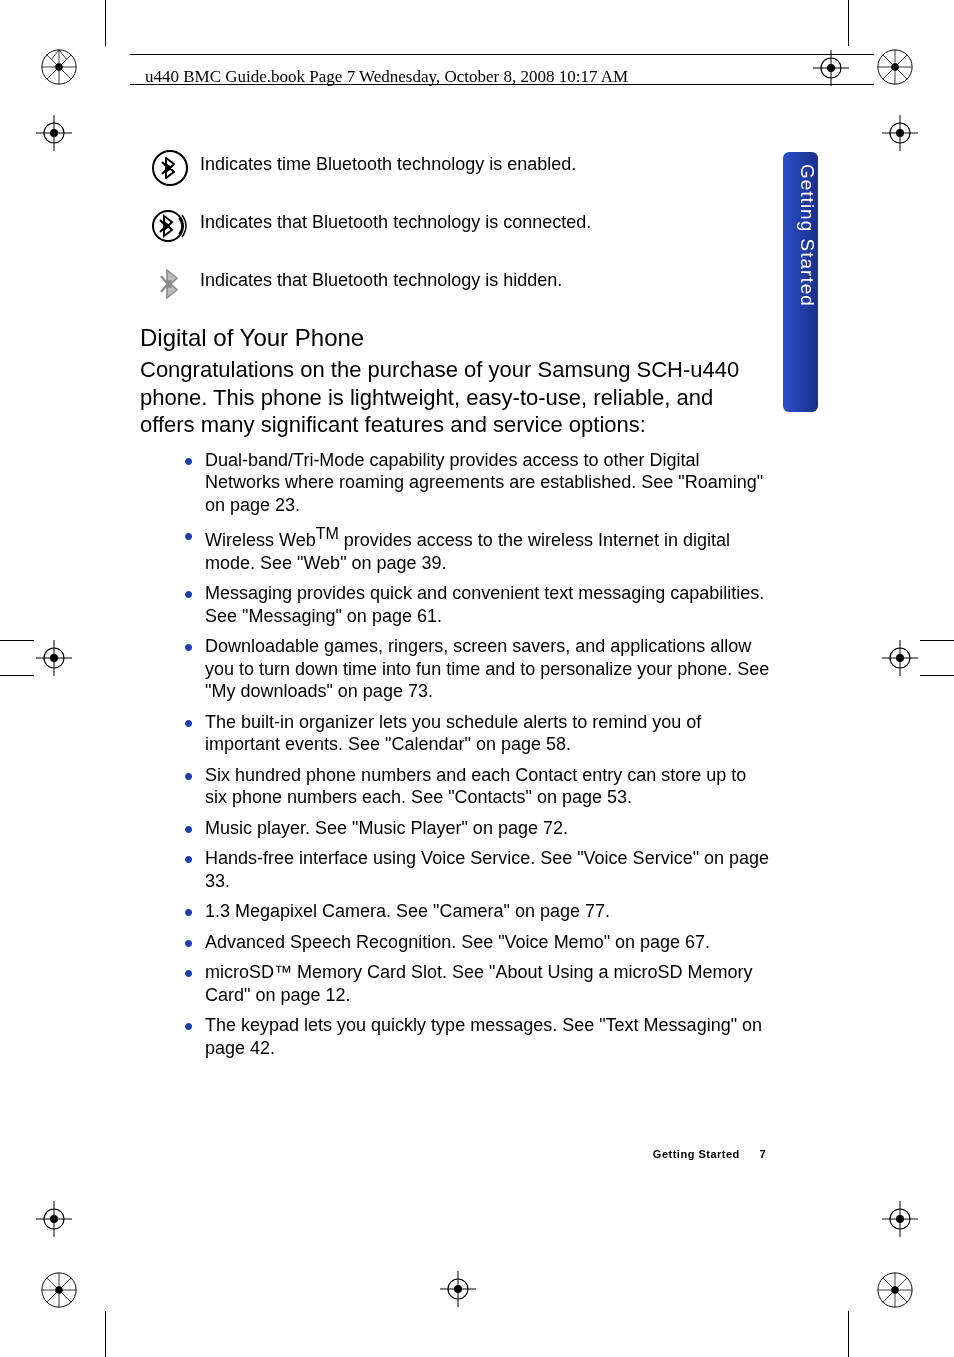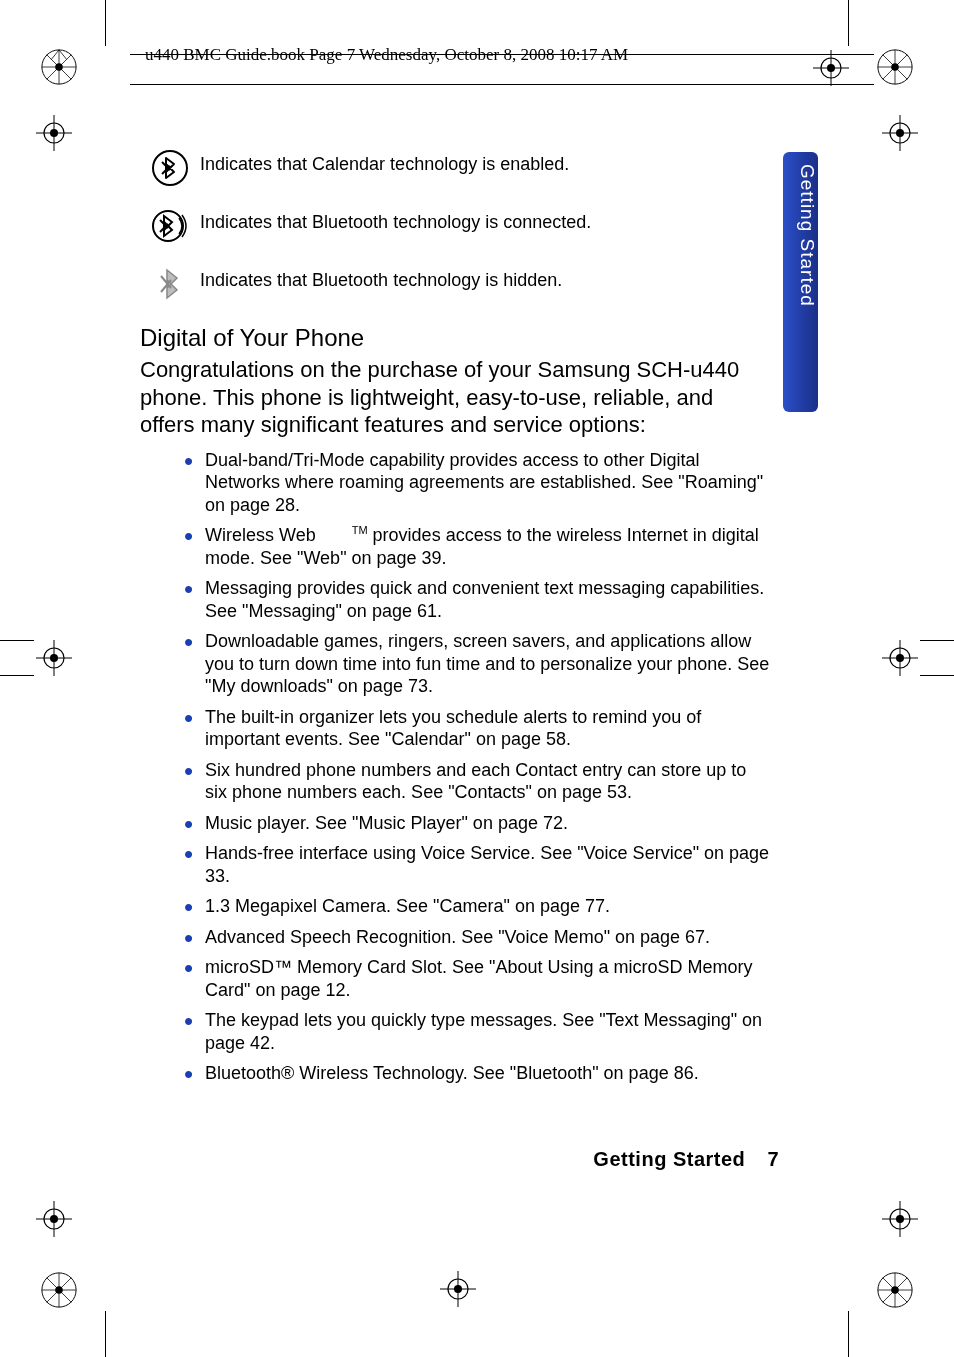--- a/index.html
+++ b/index.html
@@ -41,21 +41,21 @@
   .header-line-bottom {
     position: absolute;
     left: 130px;
     right: 80px;
     top: 84px;
     border-top: 1px solid #000;
   }
   .header-text {
     position: absolute;
     left: 145px;
-    top: 45px;
+    top: 67px;
     font-size: 17px;
     font-family: "Times New Roman", serif;
   }
   
   .side-tab {
     position: absolute;
     right: 136px;
     top: 152px;
     width: 35px;
     height: 260px;
@@ -118,28 +118,28 @@
     margin-bottom: 8px;
   }
   ul.features li::before {
     content: "•";
     color: #1a3fb0;
     font-size: 26px;
     position: absolute;
     left: -6px;
     top: -4px;
   }
-  .tm { font-size: 11px; vertical-align: super; margin-left: 36px; }
+  .tm { font-size: 16px; vertical-align: super; }
   
   .footer {
     position: absolute;
-    right: 175px;
+    right: 188px;
     top: 1148px;
     font-weight: bold;
-    font-size: 20px;
+    font-size: 11px;
     letter-spacing: 0.5px;
   }
   .footer .pn { margin-left: 16px; }
 </style>
 </head>
 <body>
 
 <div class="reg-target" style="left:40px; top:48px;">
   <svg viewBox="0 0 40 40">
       <circle cx="20" cy="20" r="18" fill="none" stroke="#000" stroke-width="1"></circle>
@@ -279,21 +279,21 @@
 
   <div class="bt-row">
     <div class="bt-icon-cell">
       <svg width="36" height="36" viewBox="0 0 36 36">
           <circle cx="18" cy="18" r="17" fill="none" stroke="#000" stroke-width="2"></circle>
           <path d="M14 8 L22 14 L14 22 L14 8 Z M14 28 L22 22 L14 14 L14 28 Z" fill="none" stroke="#000" stroke-width="2" stroke-linejoin="round"></path>
           <line x1="10" y1="12" x2="18" y2="20" stroke="#000" stroke-width="2"></line>
           <line x1="10" y1="24" x2="18" y2="16" stroke="#000" stroke-width="2"></line>
         </svg>
     </div>
-    <div class="bt-text">Indicates that Calendar technology is enabled.</div>
+    <div class="bt-text">Indicates time Bluetooth technology is enabled.</div>
   </div>
 
   <div class="bt-row">
     <div class="bt-icon-cell">
       <svg width="36" height="36" viewBox="0 0 36 36">
           <circle cx="16" cy="18" r="15" fill="none" stroke="#000" stroke-width="2"></circle>
           <path d="M12 8 L20 14 L12 22 L12 8 Z M12 28 L20 22 L12 14 L12 28 Z" fill="none" stroke="#000" stroke-width="2"></path>
           <line x1="8" y1="12" x2="16" y2="20" stroke="#000" stroke-width="2"></line>
           <line x1="8" y1="24" x2="16" y2="16" stroke="#000" stroke-width="2"></line>
           <path d="M27 10 Q33 18 27 26" fill="none" stroke="#000" stroke-width="1.5"></path>
@@ -311,32 +311,31 @@
           <line x1="6" y1="26" x2="16" y2="14" stroke="#888" stroke-width="2"></line>
         </svg>
     </div>
     <div class="bt-text">Indicates that Bluetooth technology is hidden.</div>
   </div>
 
   <div class="section-heading">Digital of Your Phone</div>
   <p class="intro-para">Congratulations on the purchase of your Samsung SCH-u440 phone. This phone is lightweight, easy-to-use, reliable, and offers many significant features and service options:</p>
 
   <ul class="features">
-    <li><span>Dual-band/Tri-Mode capability provides access to other Digital Networks where roaming agreements are established. See "Roaming" on page 28.</span></li>
+    <li><span>Dual-band/Tri-Mode capability provides access to other Digital Networks where roaming agreements are established. See "Roaming" on page 23.</span></li>
     <li><span>Wireless Web<span class="tm">TM</span> provides access to the wireless Internet in digital mode. See "Web" on page 39.</span></li>
     <li><span>Messaging provides quick and convenient text messaging capabilities. See "Messaging" on page 61.</span></li>
     <li><span>Downloadable games, ringers, screen savers, and applications allow you to turn down time into fun time and to personalize your phone. See "My downloads" on page 73.</span></li>
     <li><span>The built-in organizer lets you schedule alerts to remind you of important events. See "Calendar" on page 58.</span></li>
     <li><span>Six hundred phone numbers and each Contact entry can store up to six phone numbers each. See "Contacts" on page 53.</span></li>
     <li><span>Music player. See "Music Player" on page 72.</span></li>
     <li><span>Hands-free interface using Voice Service. See "Voice Service" on page 33.</span></li>
     <li><span>1.3 Megapixel Camera. See "Camera" on page 77.</span></li>
     <li><span>Advanced Speech Recognition. See "Voice Memo" on page 67.</span></li>
     <li><span>microSD™ Memory Card Slot. See "About Using a microSD Memory Card" on page 12.</span></li>
     <li><span>The keypad lets you quickly type messages. See "Text Messaging" on page 42.</span></li>
-    <li><span>Bluetooth® Wireless Technology. See "Bluetooth" on page 86.</span></li>
   </ul>
 </div>
 
 <div class="footer">
   <span>Getting Started</span>
   <span class="pn">7</span>
 </div>
 
 </body></html>

